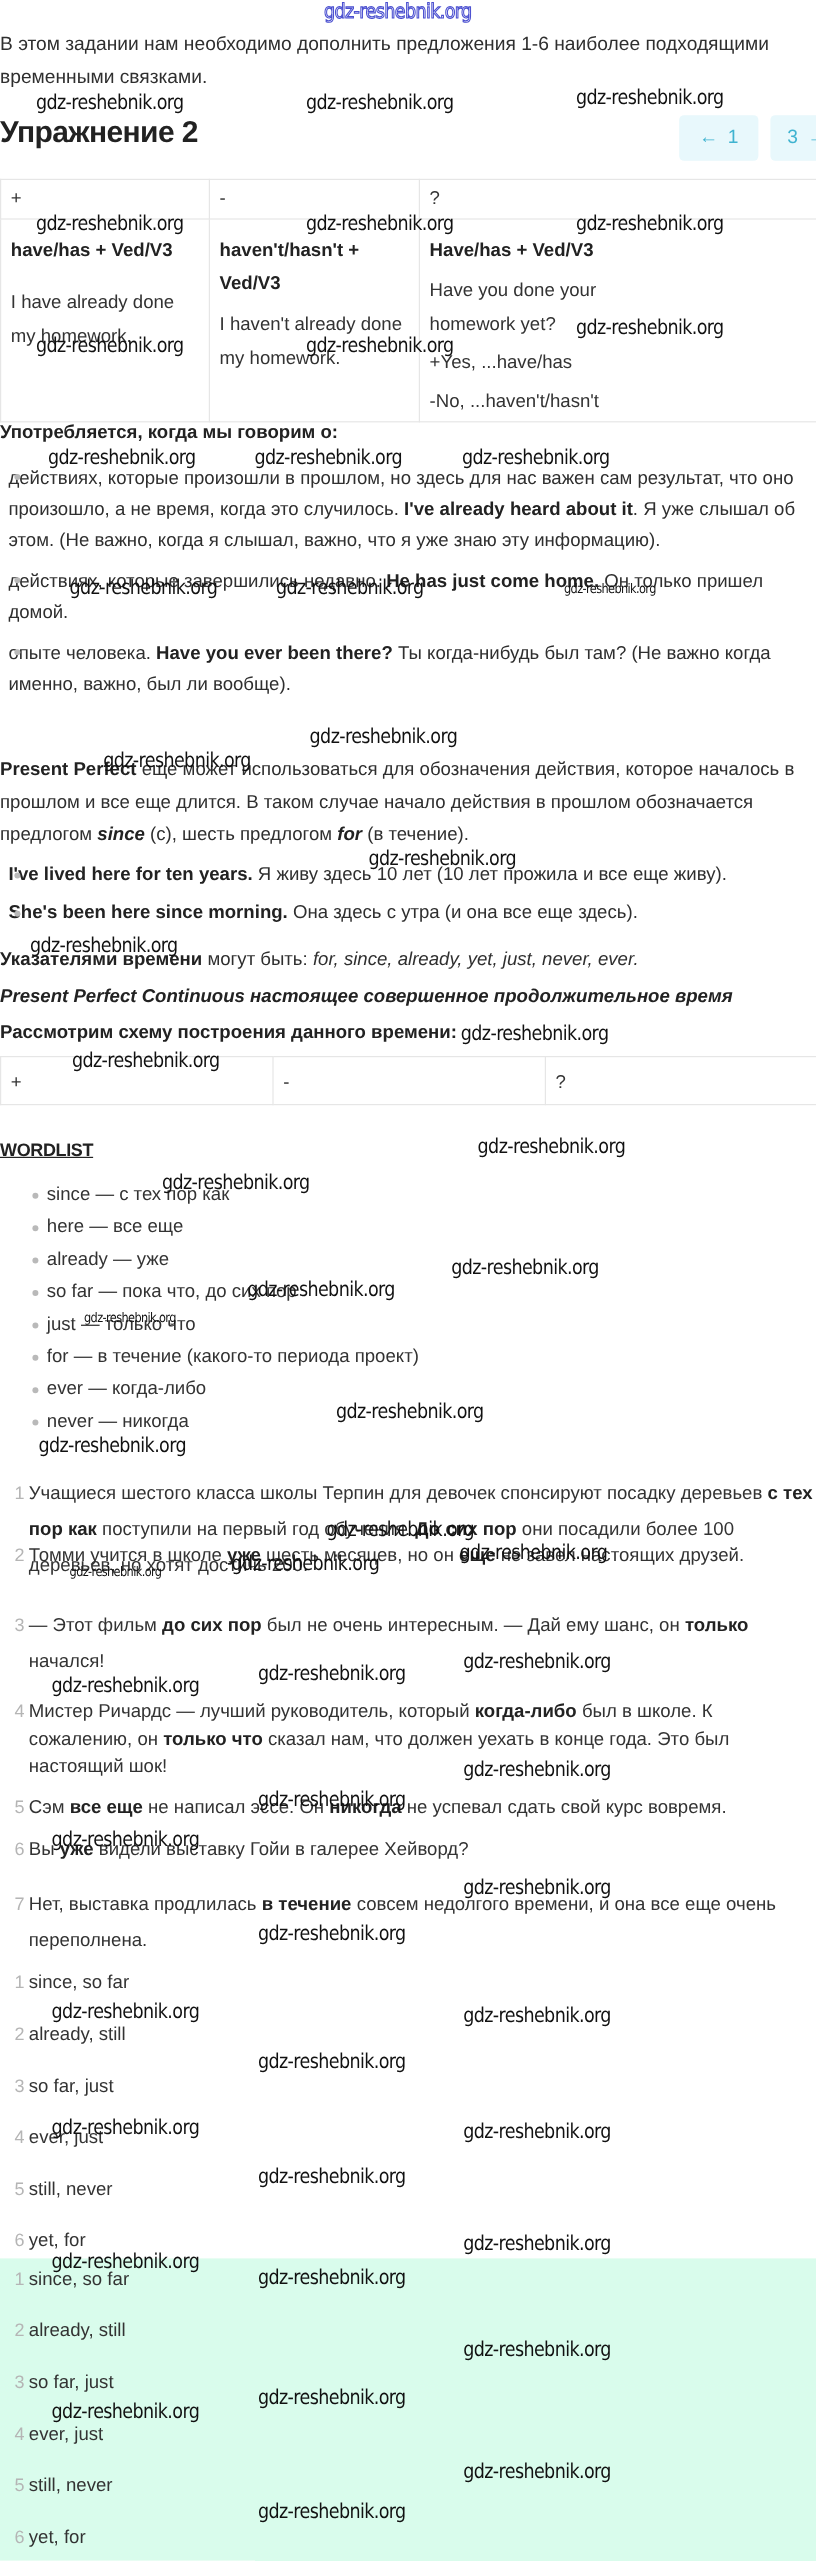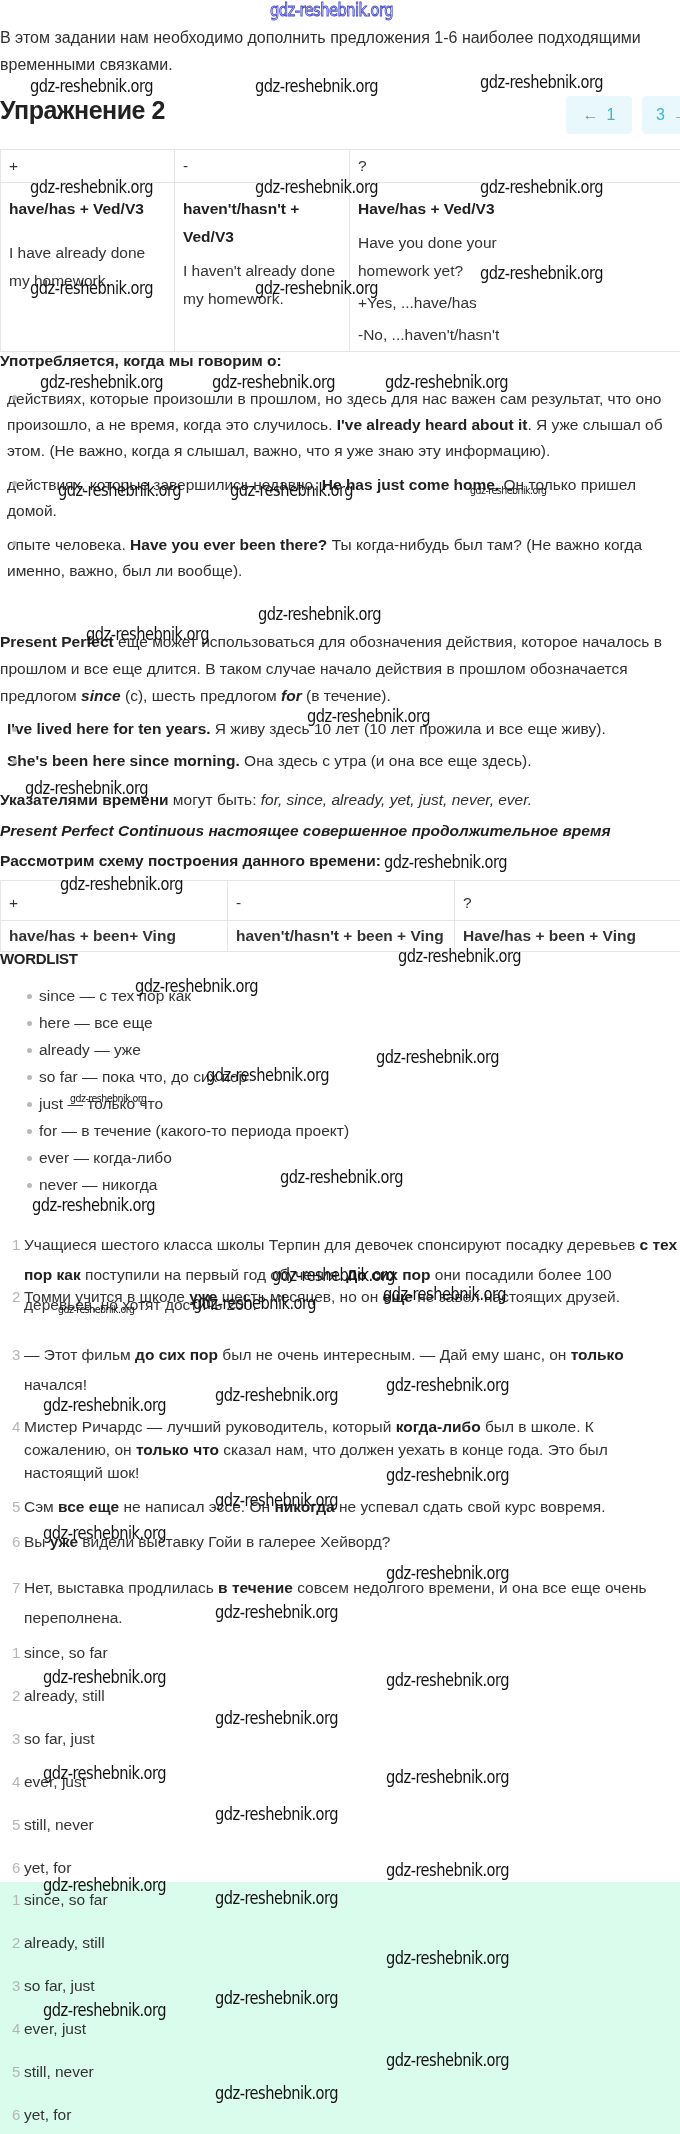--- a/index.html
+++ b/index.html
@@ -70,21 +70,21 @@
     content: ""; position: absolute; left: 12px; top: 9px; width: 5px; height: 5px;
     background: #b9b9b9; border-radius: 50%;
   }
   .para { position: absolute; left: 0; width: 680px; font-size: 15.5px; line-height: 27px; color: #2f2f2f; }
   .it { font-style: italic; }
   b { color: #222; }
 
   .t2 { top: 880px; }
   .t2 td.b2 { height: 22px; font-weight: bold; overflow: hidden; line-height: 26px; }
 
-  .wordlist-title { position: absolute; left: 0; top: 950px; font-weight: bold; font-size: 15px; letter-spacing: -0.3px; color: #222; }
+  .wordlist-title { position: absolute; left: 0; top: 950px; font-weight: bold; font-size: 15px; letter-spacing: -0.3px; color: #222; text-decoration: underline; }
   ul.words { position: absolute; left: 15px; top: 986px; list-style: none; }
   ul.words li {
     position: relative; padding-left: 24px; height: 27px; line-height: 20px; font-size: 15.5px; color: #333;
   }
   ul.words li::before {
     content: ""; position: absolute; left: 12px; top: 8px; width: 5px; height: 5px;
     background: #b9b9b9; border-radius: 50%;
   }
   ol.num { position: absolute; left: 0; width: 680px; list-style: none; }
   ol.num li { position: relative; padding-left: 24px; font-size: 15.5px; color: #333; }
@@ -174,25 +174,20 @@
   <colgroup>
       <col style="width:227px">
       <col style="width:227px">
       <col style="width:226px">
     </colgroup>
   <tbody>
       <tr>
     <td class="h" style="height:40px;padding-top:8px;">+</td>
     <td class="h" style="height:40px;padding-top:8px;">-</td>
     <td class="h" style="height:40px;padding-top:8px;">?</td>
-  </tr>
-  <tr>
-    <td class="b2">have/has + been+ Ving</td>
-    <td class="b2">haven't/hasn't + been + Ving</td>
-    <td class="b2">Have/has + been + Ving</td>
   </tr>
 </tbody>
   </table>
 
 <div class="wordlist-title">WORDLIST</div>
 <ul class="words">
   <li>since — с тех пор как</li>
   <li>here — все еще</li>
   <li>already — уже</li>
   <li>so far — пока что, до сих пор</li>

